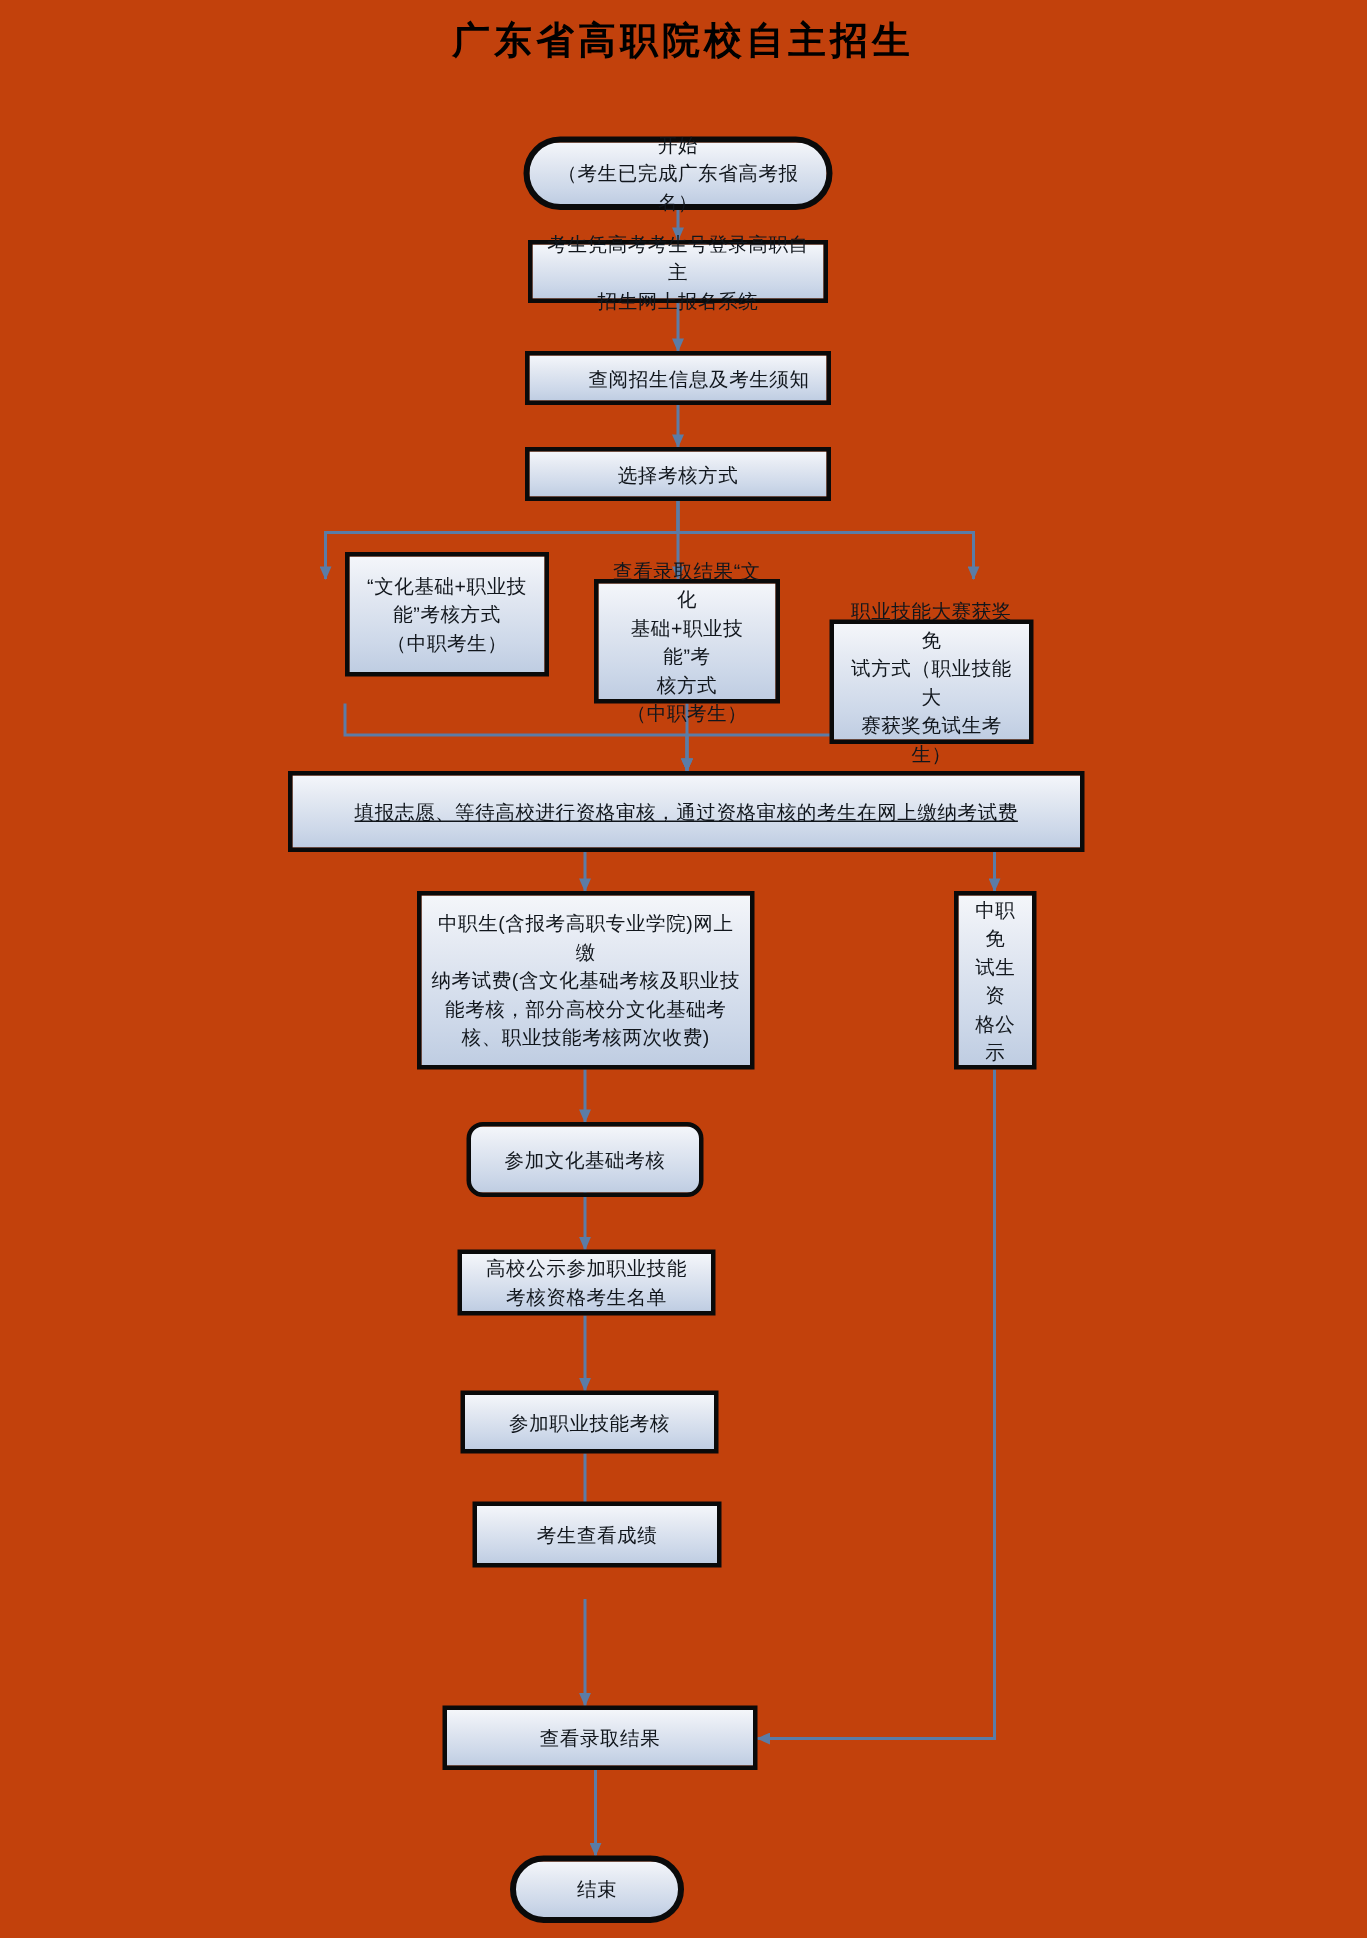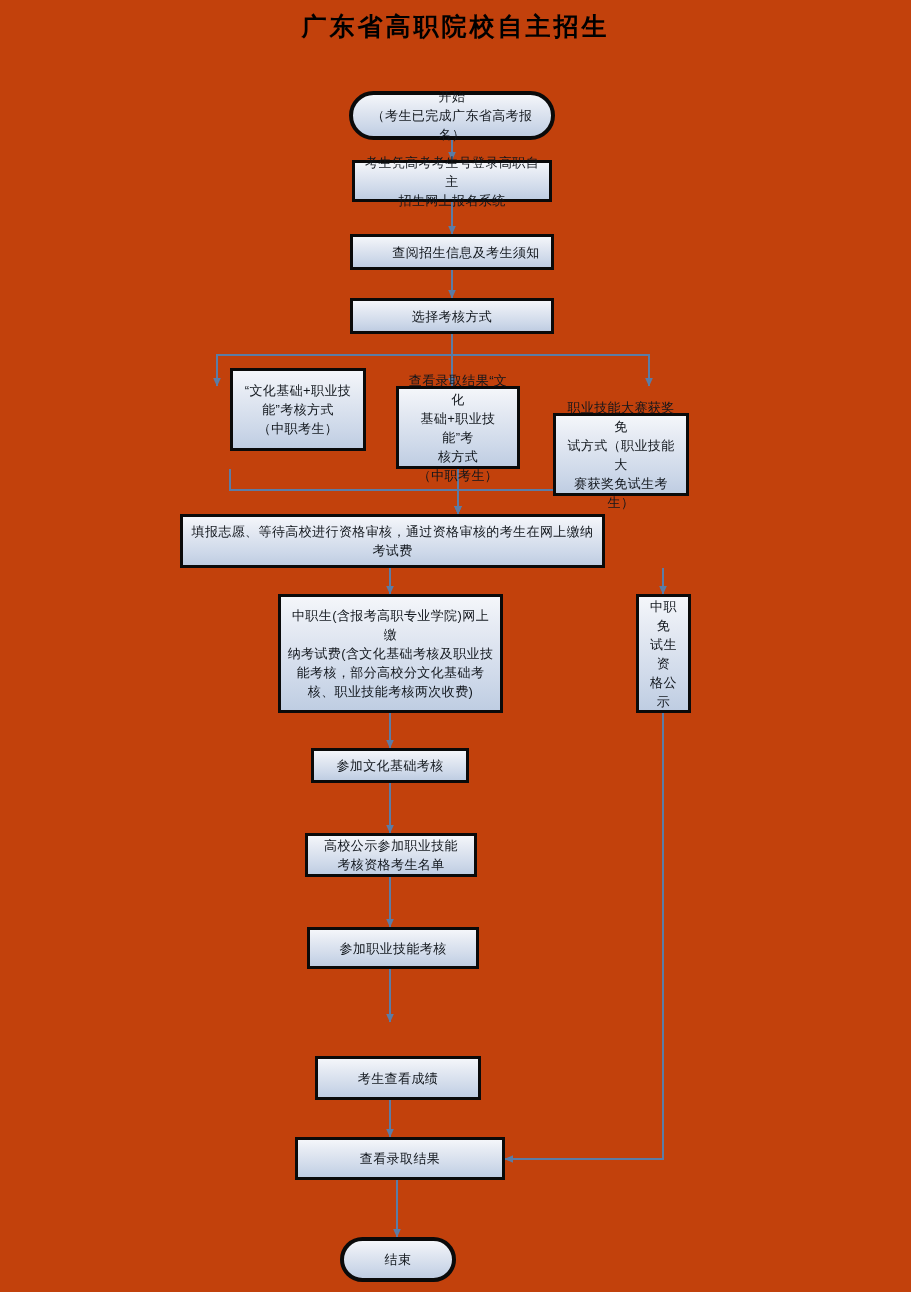--- a/index.html
+++ b/index.html
@@ -130,51 +130,51 @@
 核方式
 （中职考生）</span>
   </div>
 
   <div class="node" style="left:553px; top:386px; width:136px; height:83px;margin-top:27px;">
     <span class="txt tiny">职业技能大赛获奖免
 试方式（职业技能大
 赛获奖免试生考生）</span>
   </div>
 
-  <div class="node" style="left:180px; top:514px; width:425px; height:54px;">
+  <div class="node" style="left:192px; top:514px; width:531px; height:54px;text-decoration:underline;">
     <span class="txt">填报志愿、等待高校进行资格审核，通过资格审核的考生在网上缴纳考试费</span>
   </div>
 
   <div class="node" style="left:278px; top:594px; width:225px; height:119px;">
     <span class="txt tiny">中职生(含报考高职专业学院)网上缴
 纳考试费(含文化基础考核及职业技
 能考核，部分高校分文化基础考
 核、职业技能考核两次收费)</span>
   </div>
 
   <div class="node" style="left:636px; top:594px; width:55px; height:119px;">
     <span class="txt tiny">中职免
 试生资
 格公示</span>
   </div>
 
-  <div class="node" style="left:311px; top:748px; width:158px; height:35px;">
+  <div class="node" style="left:311px; top:748px; width:158px; height:50px;border-radius:11px;">
     <span class="txt">参加文化基础考核</span>
   </div>
 
   <div class="node" style="left:305px; top:833px; width:172px; height:44px;">
     <span class="txt small">高校公示参加职业技能
 考核资格考生名单</span>
   </div>
 
   <div class="node" style="left:307px; top:927px; width:172px; height:42px;">
     <span class="txt">参加职业技能考核</span>
   </div>
 
-  <div class="node" style="left:315px; top:1056px; width:166px; height:44px;">
+  <div class="node" style="left:315px; top:1001px; width:166px; height:44px;">
     <span class="txt">考生查看成绩</span>
   </div>
 
   <div class="node" style="left:295px; top:1137px; width:210px; height:43px;">
     <span class="txt">查看录取结果</span>
   </div>
 
   <div class="node terminator" style="left:340px; top:1237px; width:116px; height:45px;">
     <span class="txt">结束</span>
   </div>

